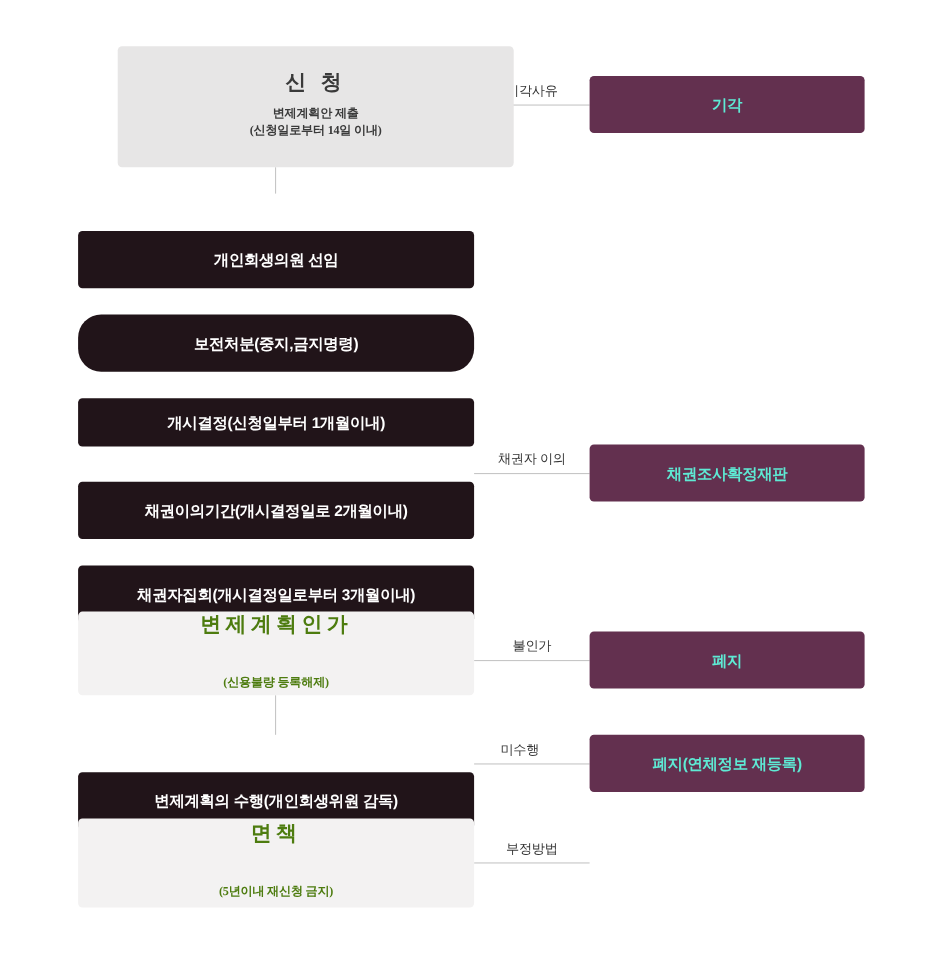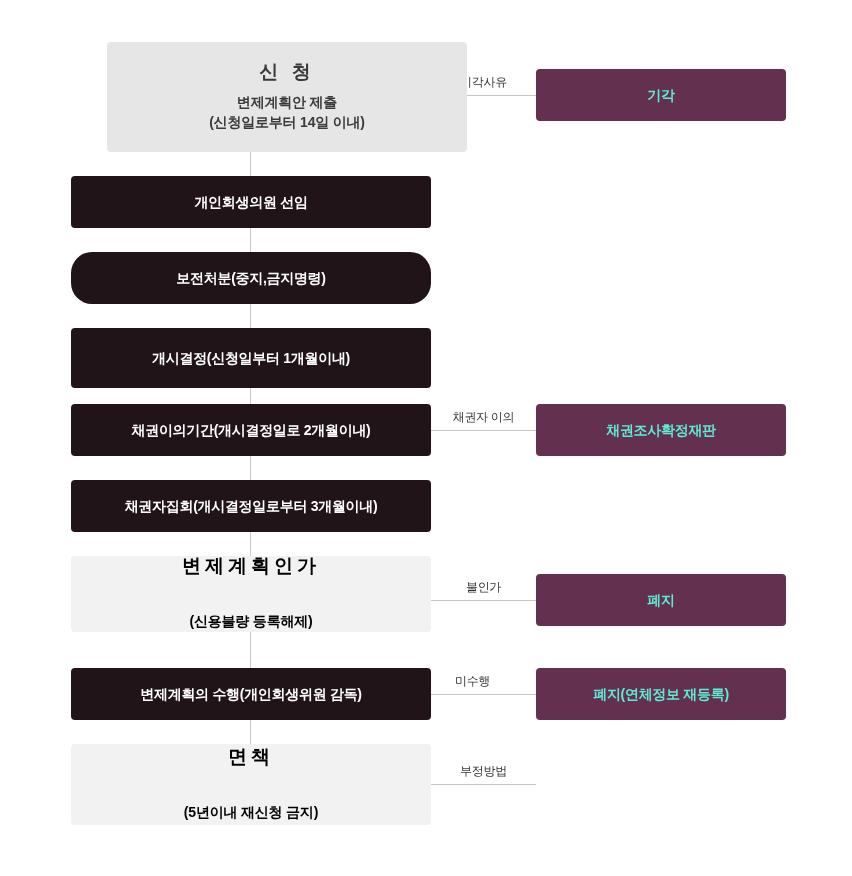--- a/index.html
+++ b/index.html
@@ -52,45 +52,47 @@
   }
   .col-branch {
     left: 536px;
     width: 250px;
   }
 
   
   .v-dark {
     background: #211419;
     color: #ffffff;
+    margin-top: 34px;
   }
   .v-purple {
     background: #63304F;
     color: #5eead4;
   }
   .v-gray {
     background: #E7E6E6;
     color: #3a3a3a;
   }
   .v-gray-light {
     background: #F3F2F2;
-    color: #000000;
+    color: #4d7c0f;
     gap: 25px;
   }
 
   
   .t-big .title {
     font-size: 19px;
     letter-spacing: 4px;
     margin-bottom: 11px;
   }
   .t-big .sub {
-    font-size: 14px;
+    font-size: 11px;
     line-height: 1.45;
     letter-spacing: -0.2px;
+    font-family: Liberation Serif, serif;
   }
   .t-single .title {
     font-size: 14px;
     letter-spacing: -0.3px;
   }
   .t-branch .title {
     font-size: 14px;
     letter-spacing: -0.3px;
   }
 
@@ -149,21 +151,21 @@
   </div>
 
   <div class="node col-main v-dark t-single" style="top:176px; height:52px;">
     <div class="title">개인회생의원 선임</div>
   </div>
 
   <div class="node col-main v-dark t-single" style="top:252px; height:52px;border-radius:21px;">
     <div class="title">보전처분(중지,금지명령)</div>
   </div>
 
-  <div class="node col-main v-dark t-single" style="top:328px; height:60px;">
+  <div class="node col-main v-dark t-single" style="top:328px; height:44px;">
     <div class="title">개시결정(신청일부터 1개월이내)</div>
   </div>
 
   <div class="node col-main v-dark t-single" style="top:404px; height:52px;">
     <div class="title">채권이의기간(개시결정일로 2개월이내)</div>
   </div>
 
   <div class="node col-main v-dark t-single" style="top:480px; height:52px;">
     <div class="title">채권자집회(개시결정일로부터 3개월이내)</div>
   </div>

